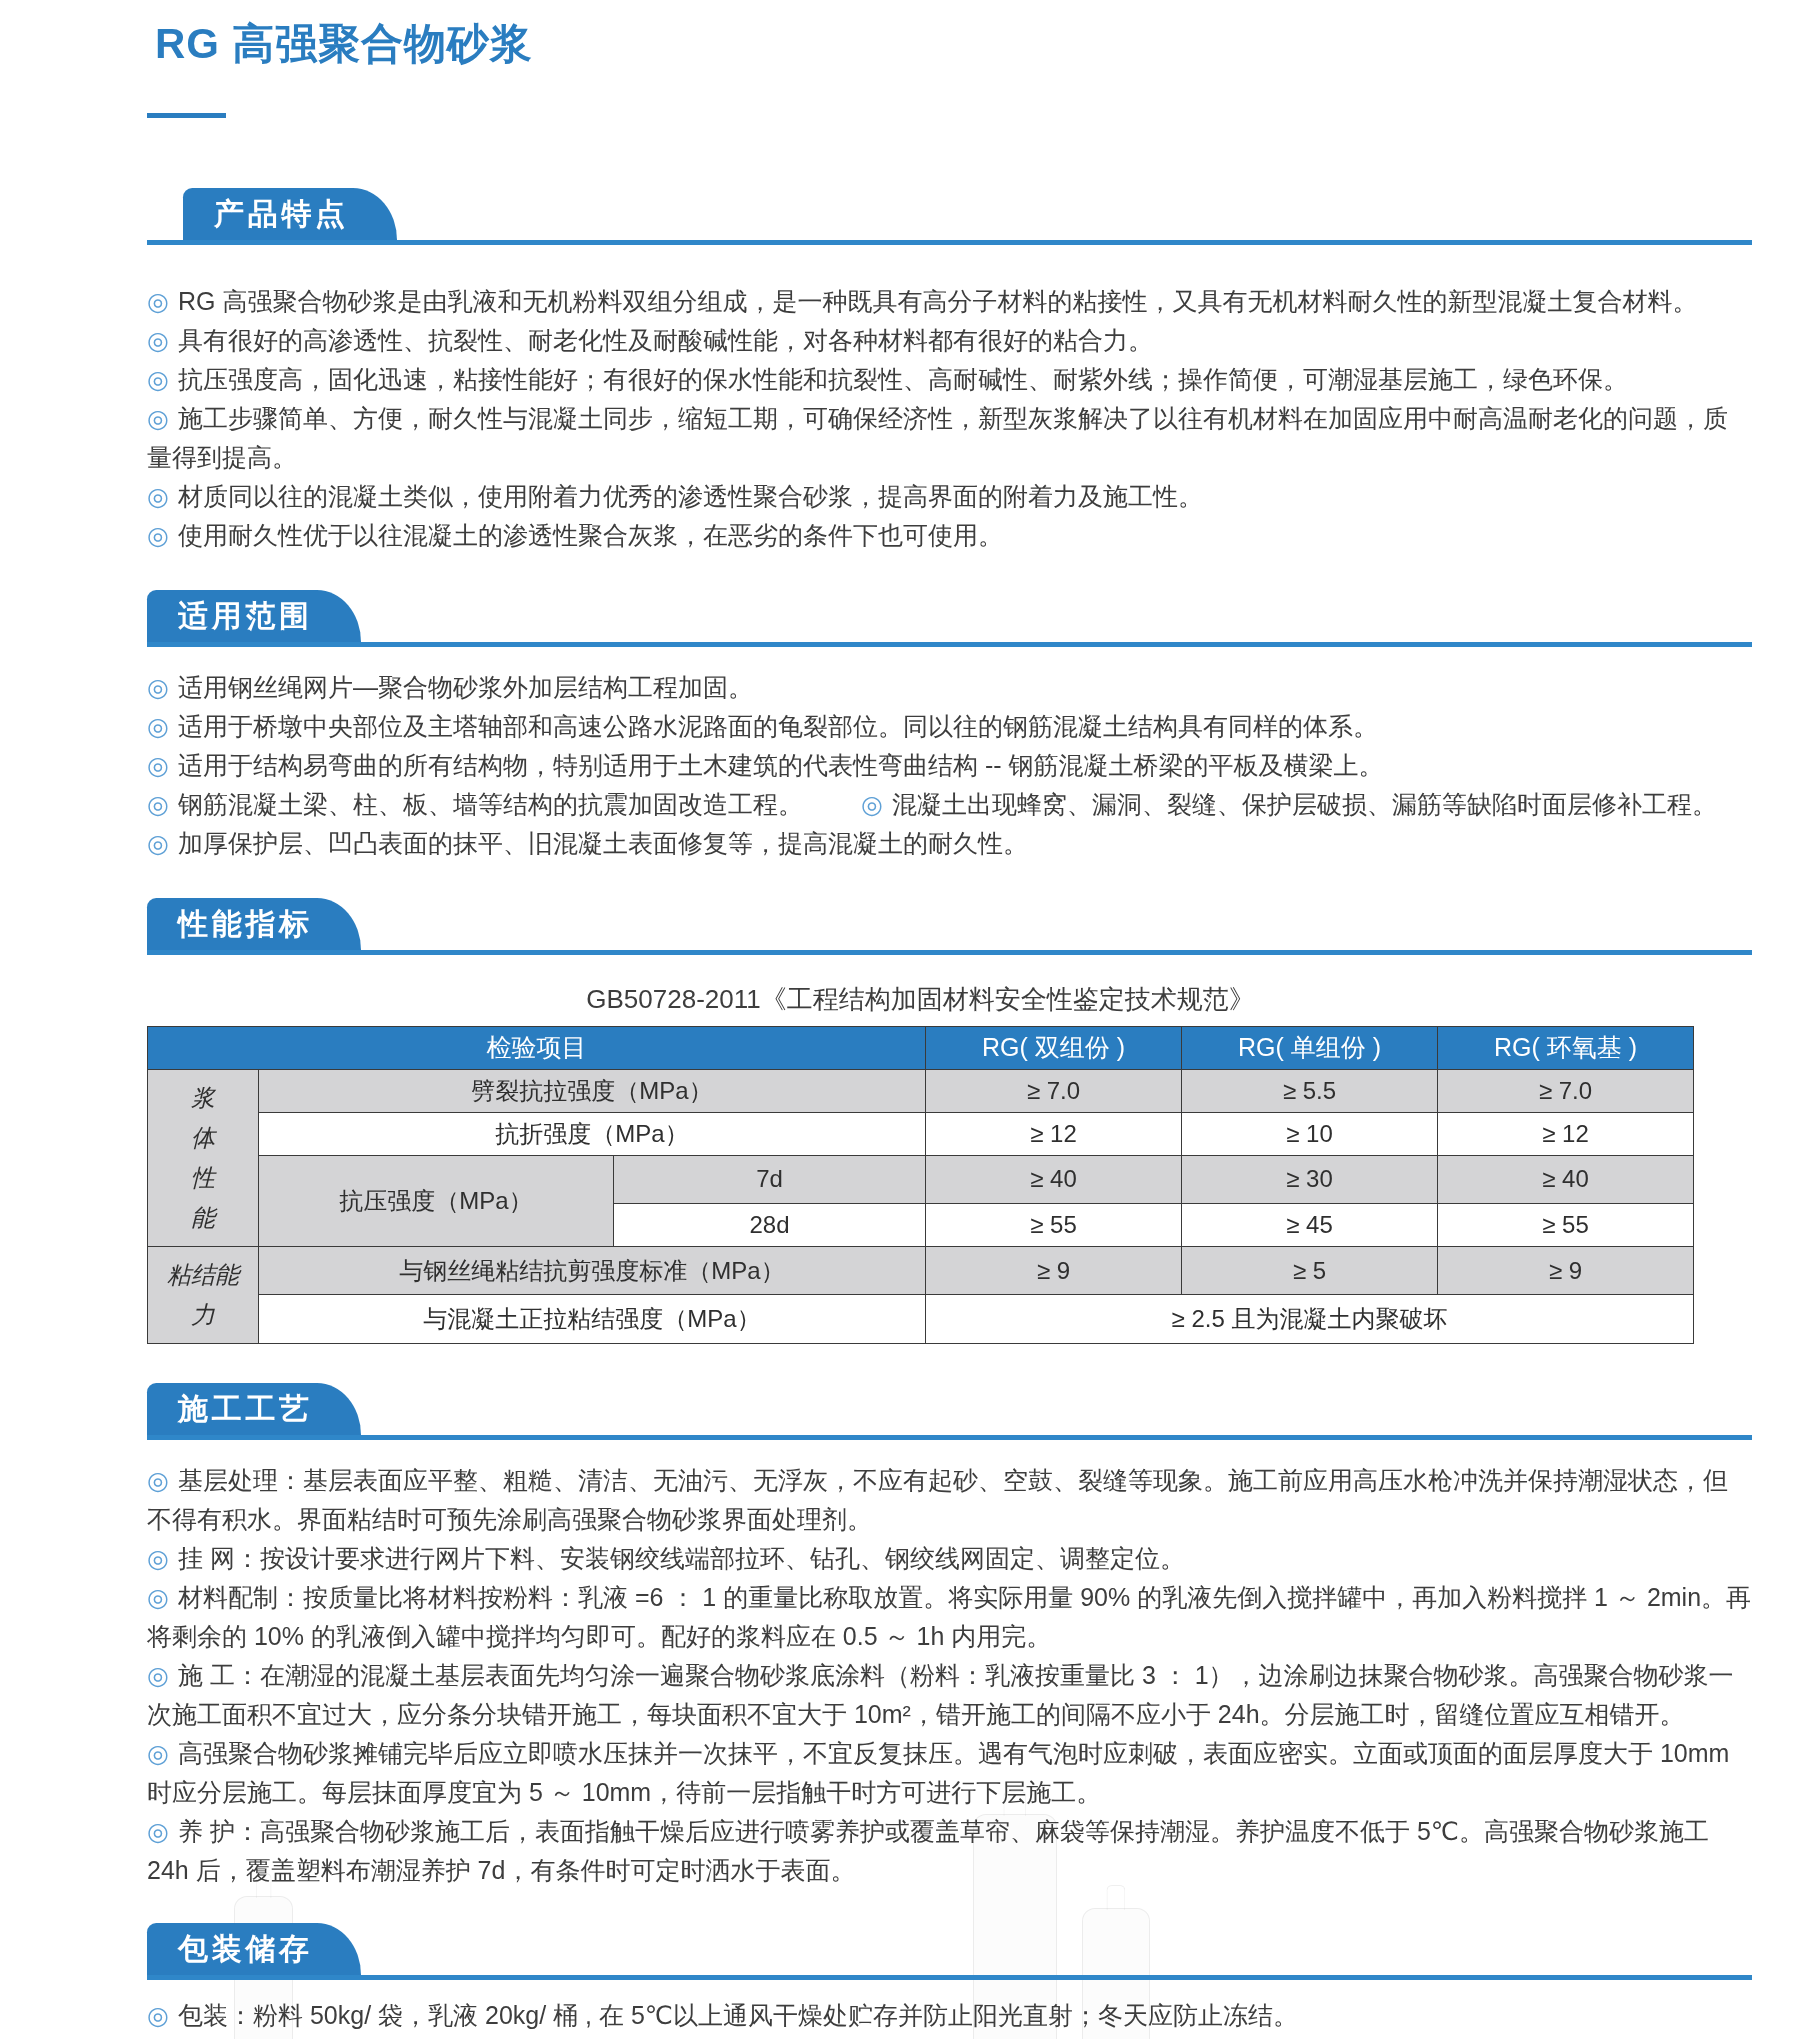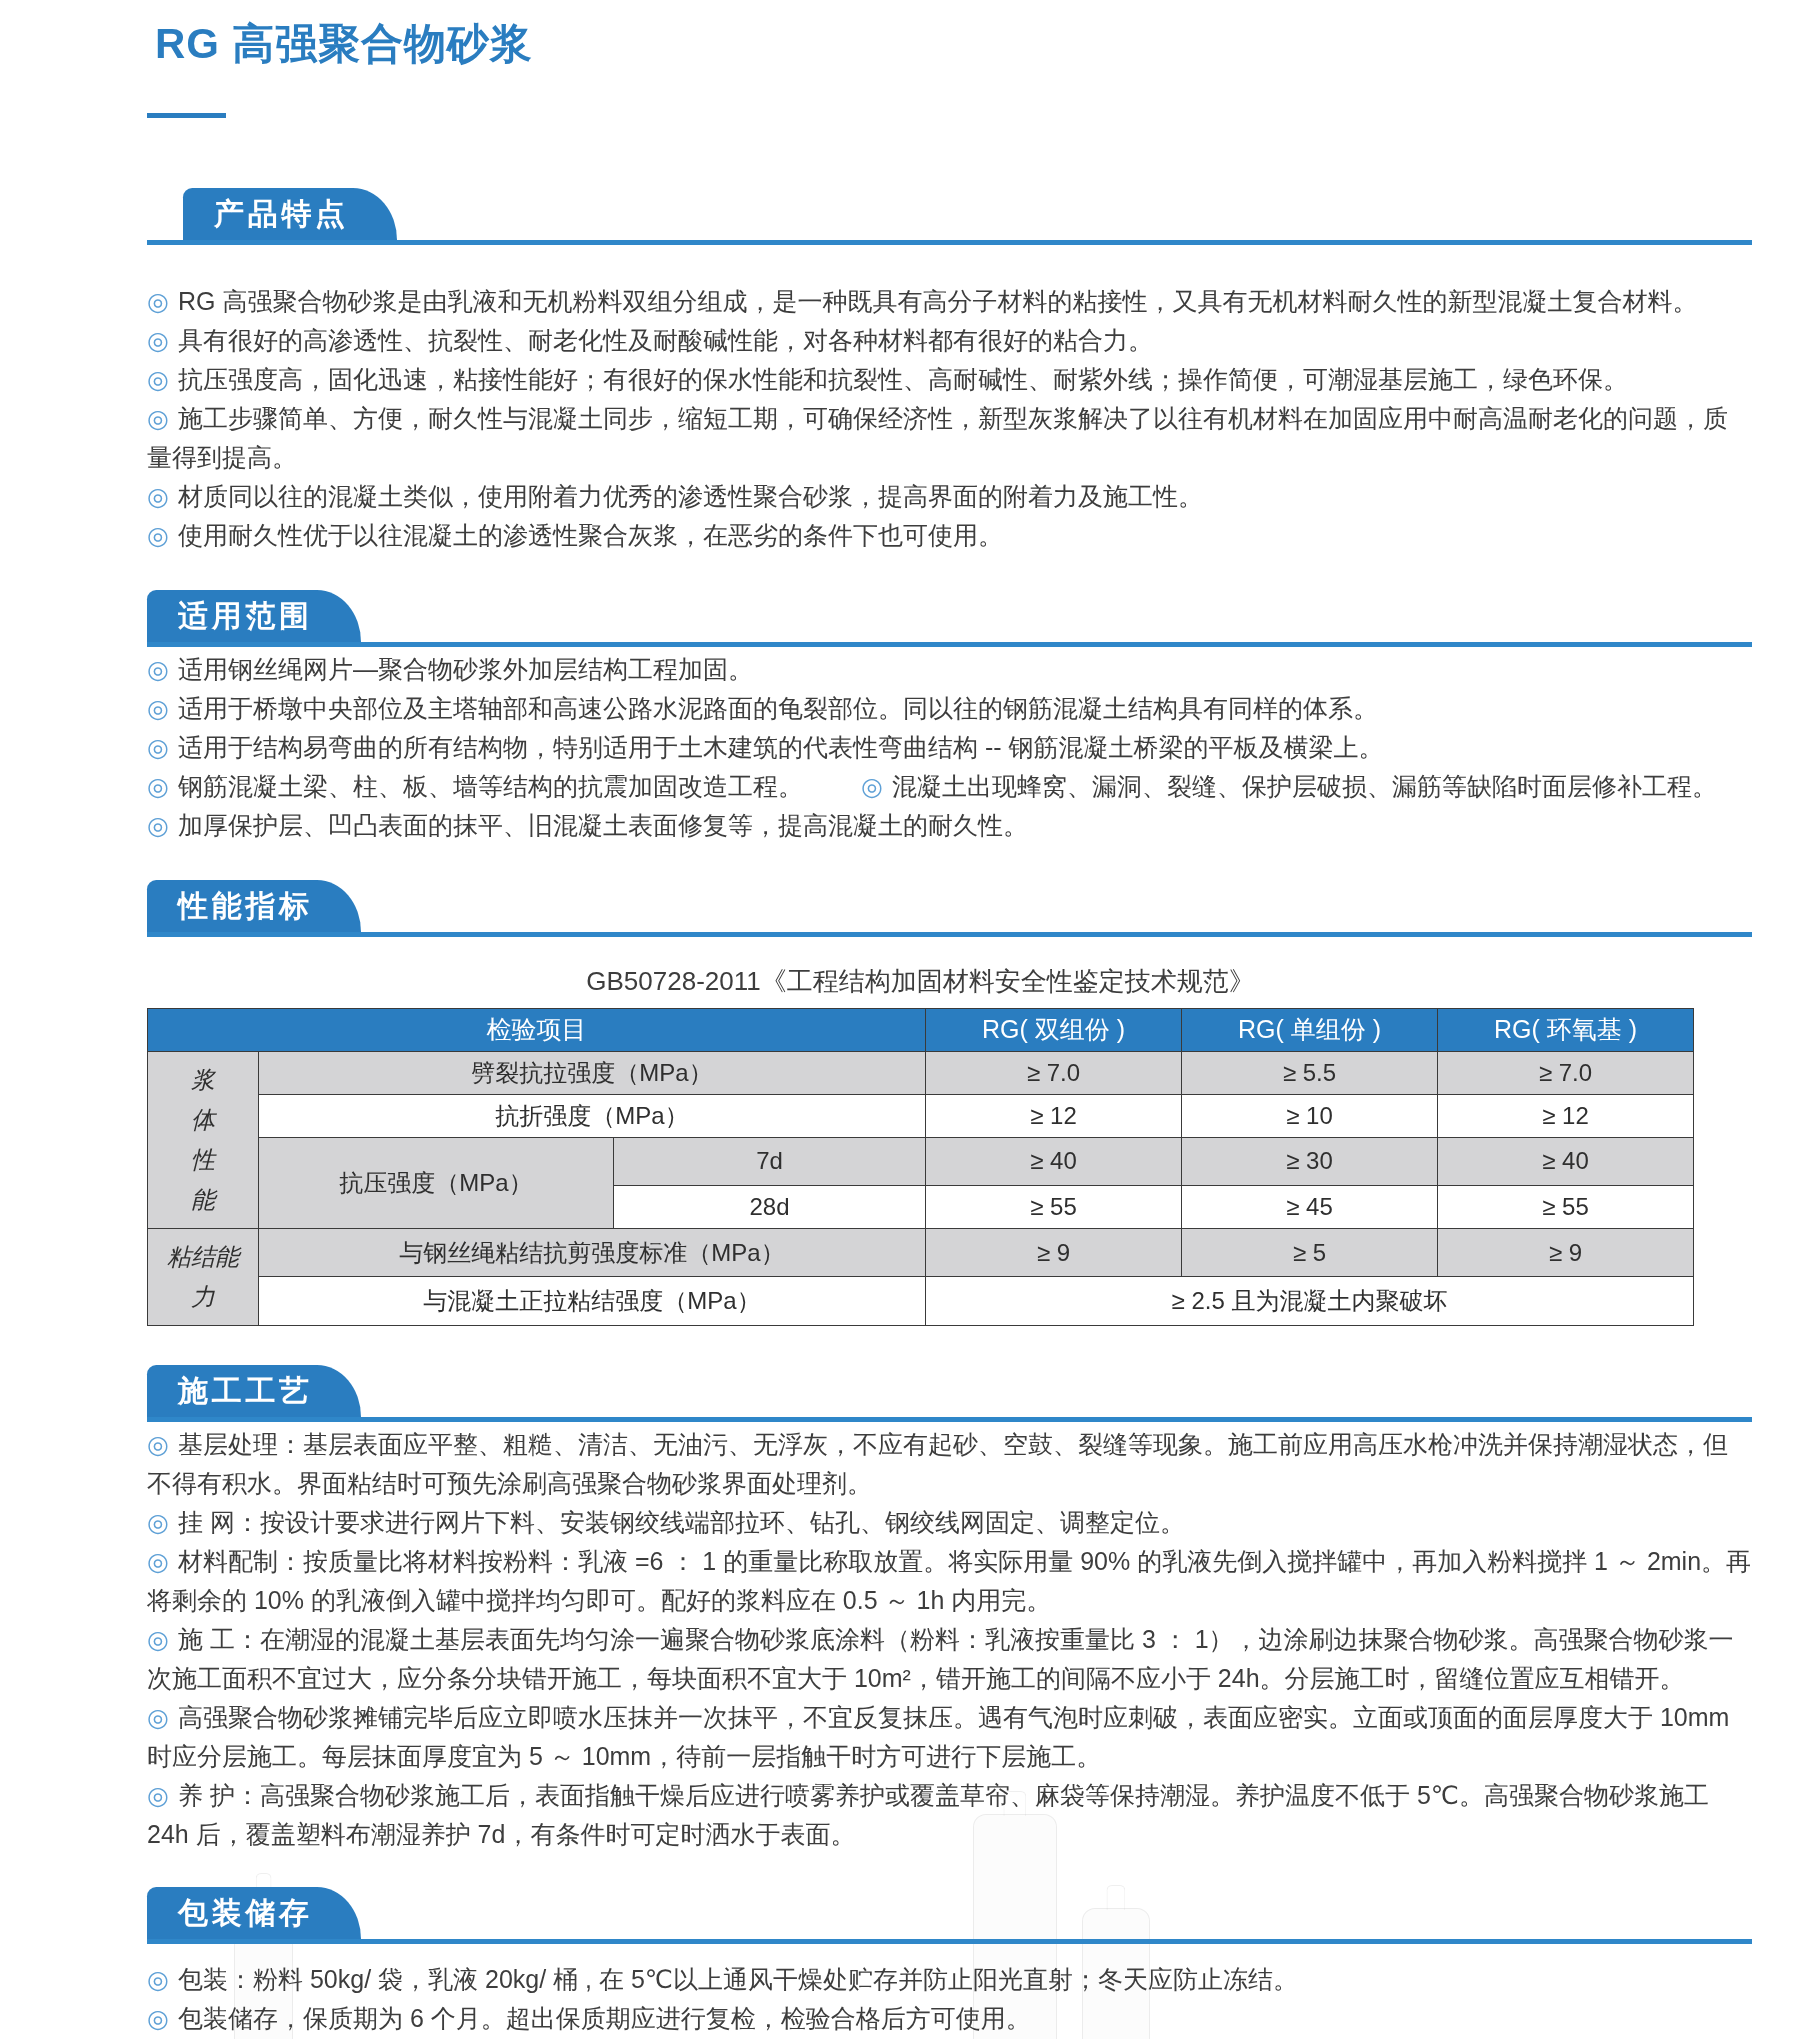--- a/index.html
+++ b/index.html
@@ -36,21 +36,21 @@
     padding:0 48px 0 31px;
     background:var(--accent);
     color:#ffffff;font-size:30px;font-weight:bold;
     letter-spacing:3.7px;text-align:center;
     border-radius:9.2px 44px 0 0 / 9.2px 52px 0 0;
     vertical-align:bottom;
   }
   .sec-head.first{margin-top:70px;padding-left:36px;}
   
   .bullets{margin-top:37px;}
-  .bullets.tight{margin-top:3px;}
+  .bullets.tight{margin-top:21px;}
   .bullets p{margin:0;font-size:25px;line-height:39px;}
   .mk{color:#5ea0d6;margin-right:9.2px;}
   .mk2{margin-left:51px;}
   
   .tbl-caption{
     margin-top:25px;width:1547px;
     text-align:center;font-size:26px;line-height:39px;color:var(--ink);
   }
   table.perf{
     margin-top:7.3px;

